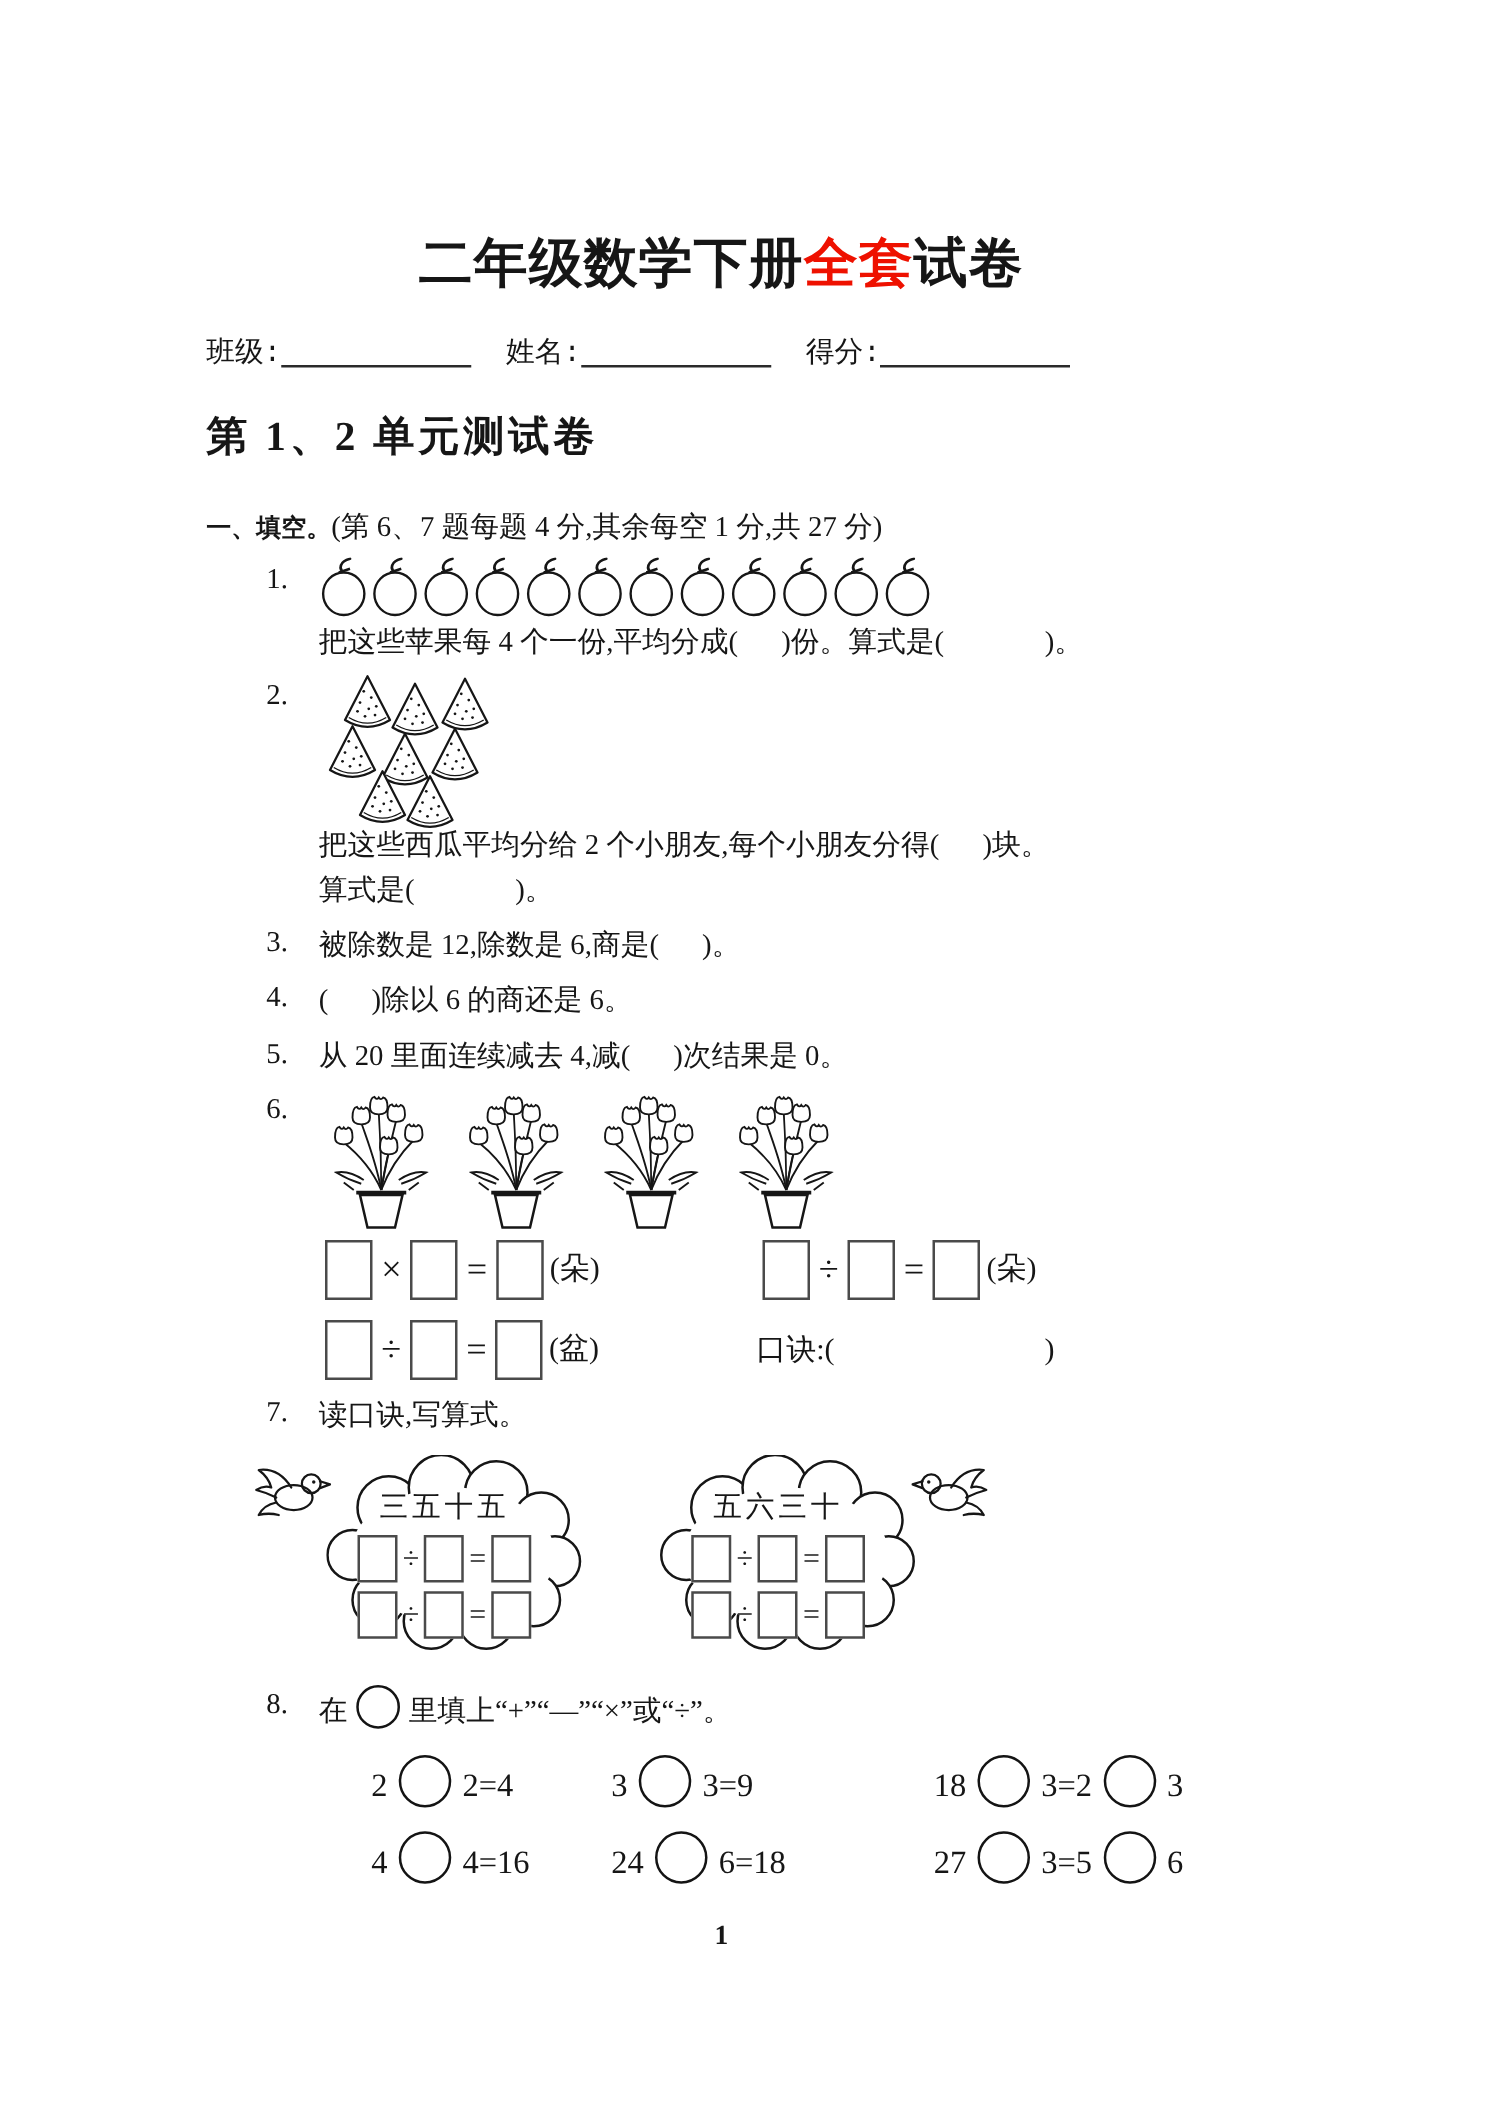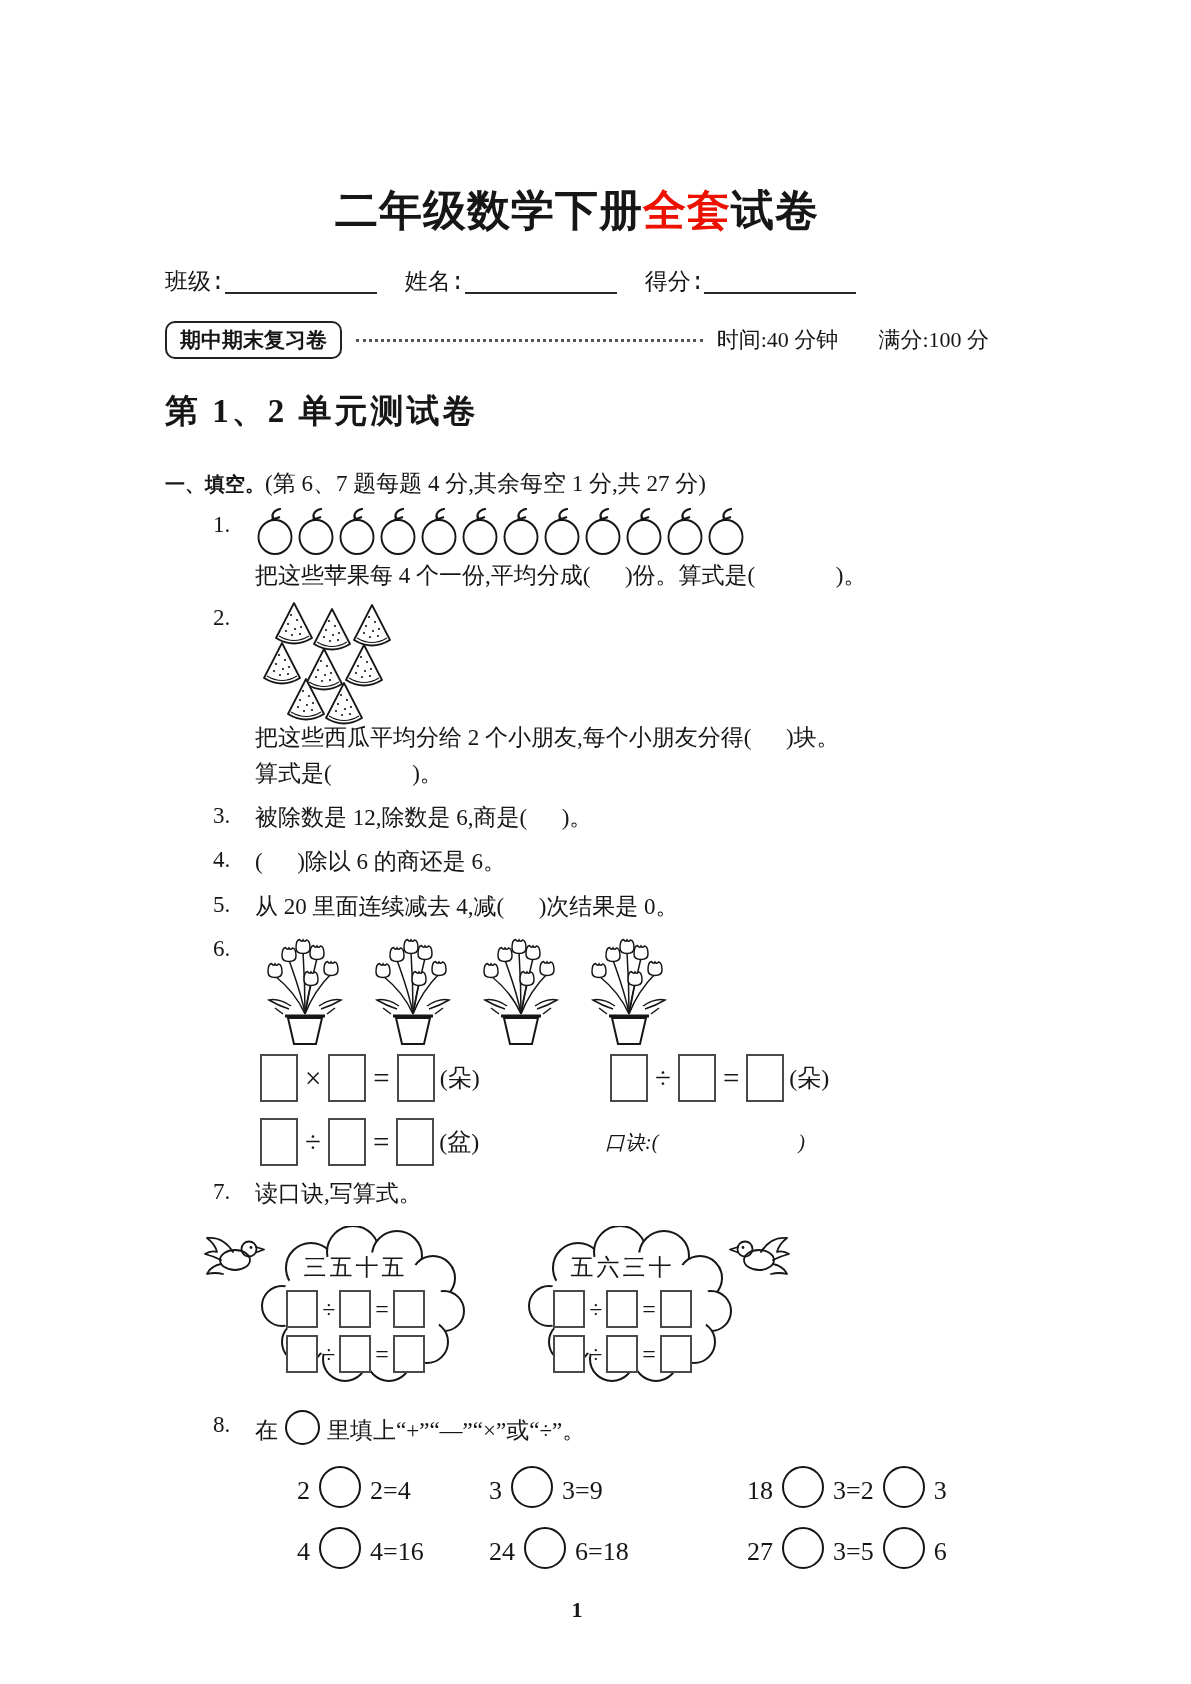--- a/index.html
+++ b/index.html
@@ -38,21 +38,21 @@
   .melons{position:relative;width:160px;height:116px;margin-bottom:4px;}
   .melons span{position:absolute;line-height:0;}
 
   .pots{display:flex;gap:8px;margin-bottom:8px;}
   .pots span{display:inline-block;line-height:0;}
 
   .q6grid{display:grid;grid-template-columns:350px 1fr;row-gap:16px;align-items:center;font-size:27px;margin-top:4px;}
   .abox{display:inline-block;width:34px;height:44px;border:2px solid #4a4a4a;background:#fff;vertical-align:middle;margin:0 5px;}
   .op{display:inline-block;margin:0 2px;vertical-align:middle;font-size:29px;}
   .unit{font-size:24px;vertical-align:middle;}
-  .koujue{font-size:20px;font-style:italic;}
+  .koujue{font-size:24px;}
 
   .clouds{display:flex;gap:62px;margin-left:96px;margin-top:16px;}
   .cloud{position:relative;width:205px;height:158px;}
   .cloud .bg{position:absolute;left:0;top:0;}
   .cloud .inner{position:absolute;left:8px;right:24px;top:26px;text-align:center;}
   .cloud-title{font-size:23px;letter-spacing:3px;}
   .cloud-row{margin-top:7px;display:flex;justify-content:center;align-items:center;gap:3px;font-size:22px;}
   .cbox{display:inline-block;width:28px;height:34px;border:2px solid #4a4a4a;background:#fff;}
   .cop{font-size:24px;margin:0 1px;}
   .bird{position:absolute;top:4px;left:-58px;line-height:0;}
@@ -77,26 +77,20 @@
 
     <div class="info-row">
       <span class="ilabel">班级:</span>
         <span class="blank"></span>
       <span class="ilabel">姓名:</span>
         <span class="blank"></span>
       <span class="ilabel">得分:</span>
         <span class="blank"></span>
     </div>
 
-    <div class="badge-row">
-      <span class="badge">期中期末复习卷</span>
-      <span class="leader"></span>
-      <span class="time">时间:40 分钟</span>
-      <span class="fullscore">满分:100 分</span>
-    </div>
 
     <h2 class="section-title">第 1、2 单元测试卷</h2>
 
     <div class="part-heading"><span class="ph-bold">一、填空。</span><span class="ph-note pre">(第 6、7 题每题 4 分,其余每空 1 分,共 27 分)</span></div>
 
     <div class="q">
       <span class="qnum">1.</span>
       <div class="qbody">
         <div class="apples">
             <span><svg width="40" height="48" viewBox="0 0 40 48">

